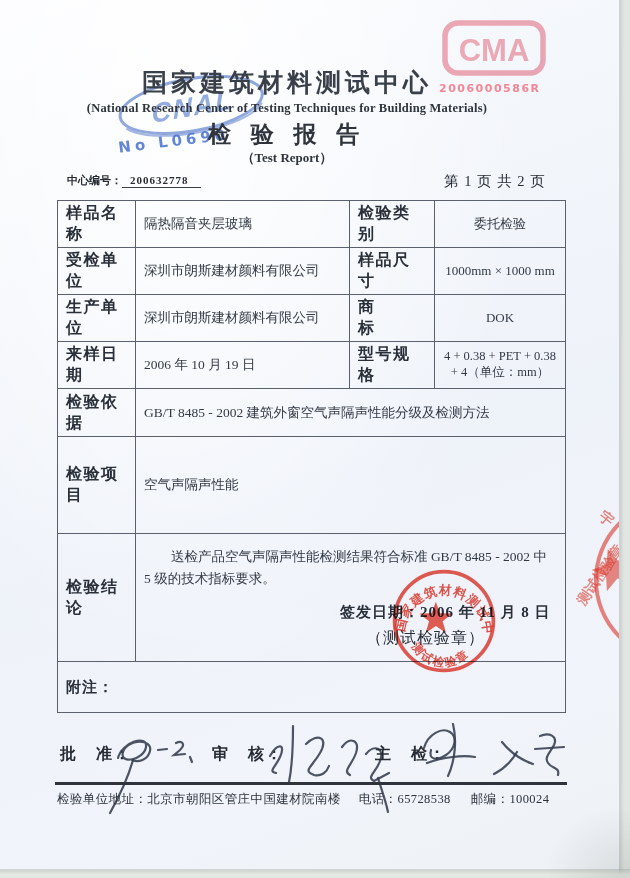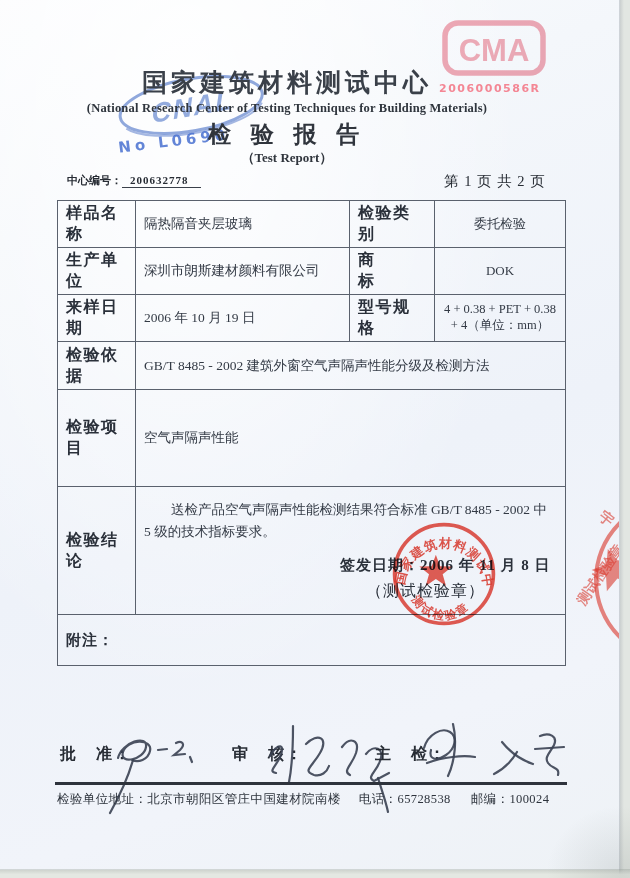--- a/index.html
+++ b/index.html
@@ -59,21 +59,21 @@
   .sign-date{margin:13px 0 0 196px;font-size:15px;font-weight:bold;color:#2a303a;letter-spacing:1px;}
   .seal-note{margin:6px 0 0 222px;font-size:16px;color:#2a303a;letter-spacing:1px;}
   td.note-cell{vertical-align:top;font-size:15px;font-weight:bold;letter-spacing:1px;padding:8px 0 0 10px;color:#2a303a;}
 
   .seal-svg{position:absolute;left:255px;top:33px;width:106px;height:108px;z-index:5;mix-blend-mode:multiply;}
   .edge-stamp-clip{left:576px;top:486px;width:43px;height:192px;overflow:hidden;mix-blend-mode:multiply;}
 
   
   .sig-label{font-size:16px;font-weight:bold;letter-spacing:2px;color:#272c34;}
   .lbl-approve{left:60px;top:744px;}
-  .lbl-review{left:232px;top:744px;}
+  .lbl-review{left:212px;top:744px;}
   .lbl-check{left:375px;top:744px;}
   .sig-svg{position:absolute;overflow:visible;}
   .sig1{left:100px;top:720px;}
   .sig2{left:262px;top:712px;}
   .sig3{left:418px;top:716px;}
 
   .rule-line{left:55px;top:782px;width:512px;height:2.6px;background:#2e333c;}
   .footer-line{left:57px;top:791px;width:540px;font-size:12.5px;color:#2d333c;white-space:nowrap;letter-spacing:.4px;}
   .footer-line .gap1{display:inline-block;width:18px;}
   .footer-line .gap2{display:inline-block;width:20px;}
@@ -113,20 +113,26 @@
           <col style="width:214px">
           <col style="width:85px">
           <col style="width:131px">
         </colgroup>
       <tbody>
           <tr class="h1">
         <td class="lbl">样品名称</td>
         <td class="val">隔热隔音夹层玻璃</td>
         <td class="lbl">检验类别</td>
         <td class="val2">委托检验</td>
+      </tr>
+      <tr class="h2">
+        <td class="lbl">受检单位</td>
+        <td class="val">深圳市朗斯建材颜料有限公司</td>
+        <td class="lbl">样品尺寸</td>
+        <td class="val2">1000mm × 1000 mm</td>
       </tr>
       <tr class="h3">
         <td class="lbl">生产单位</td>
         <td class="val">深圳市朗斯建材颜料有限公司</td>
         <td class="lbl">商　　标</td>
         <td class="val2">DOK</td>
       </tr>
       <tr class="h4">
         <td class="lbl">来样日期</td>
         <td class="val">2006 年 10 月 19 日</td>

